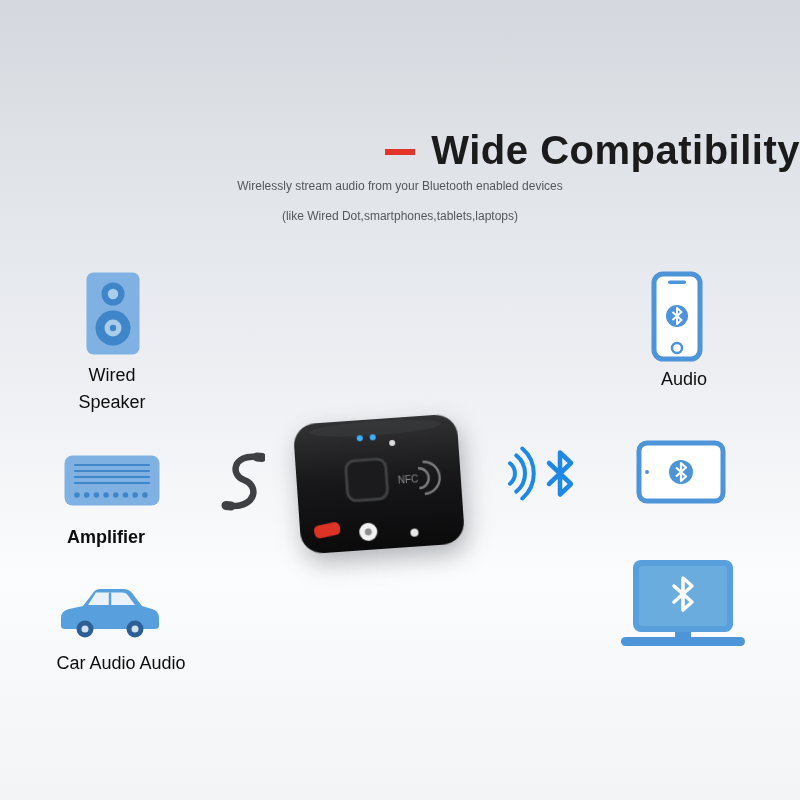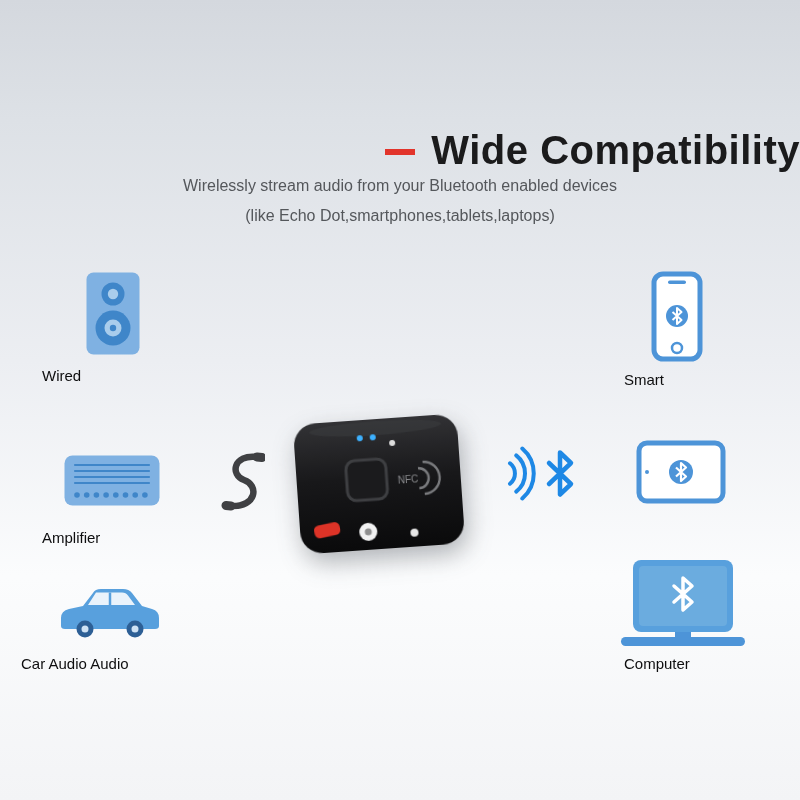--- a/index.html
+++ b/index.html
@@ -4,50 +4,51 @@
 <style>
   html,body{margin:0;padding:0;}
   body{font-family:"Liberation Sans",sans-serif;background:#ffffff;}
   .canvas{position:relative;width:800px;height:800px;overflow:hidden;
     background:linear-gradient(180deg,#d4d8de 0%,#dde1e6 15%,#ecEEF2 45%,#fbfcfd 72%,#f3f4f6 100%);}
   .title{position:absolute;top:92px;left:0;width:100%;text-align:right;
     font-size:40px;font-weight:bold;color:#1b1b1c;letter-spacing:.5px;margin-top:36px;}
   .accent{position:absolute;top:149px;left:50%;transform:translateX(-50%);
     width:30px;height:6px;background:#e2342b;}
   .subtitle{position:absolute;top:171px;left:0;width:100%;text-align:center;
-    font-size:16px;color:#54575b;line-height:30px;}
-  .label{position:absolute;text-align:left;font-size:15px;color:#0e0e0f;line-height:27px;}
+    font-size:12px;color:#54575b;line-height:30px;}
+  .label{position:absolute;text-align:center;font-size:18px;color:#0e0e0f;line-height:27px;}
   .icon{position:absolute;}
   .icon svg{display:block;width:100%;height:100%;}
   .receiver-wrap{transform:rotate(-4deg);filter:drop-shadow(3px 10px 12px rgba(40,45,55,.35));}
 </style>
 </head>
 <body>
 
 <div class="canvas">
 
   <div class="title">Wide Compatibility</div>
   <div class="accent"></div>
   <div class="subtitle">
     <div>Wirelessly stream audio from your Bluetooth enabled devices</div>
-    <div>(like Echo Dot,smartphones,tablets,laptops)</div>
+    <div>(like Wired Dot,smartphones,tablets,laptops)</div>
   </div>
 
   <div class="icon" style="left:85px;top:271px;width:56px;height:85px;">
     <svg viewBox="0 0 56 85">
       <rect x="1.5" y="1.5" width="53" height="82" rx="7" fill="#7fb1e2"></rect>
       <circle cx="28" cy="23" r="11.5" fill="#3f86c9"></circle>
       <circle cx="28" cy="23" r="5.2" fill="#a9cdec"></circle>
       <circle cx="28" cy="57" r="17.5" fill="#3f86c9"></circle>
       <circle cx="28" cy="57" r="8.5" fill="#a9cdec"></circle>
       <circle cx="28" cy="57" r="3.2" fill="#3f86c9"></circle>
     </svg>
   </div>
   <div class="label" style="left:42px;top:362px;width:140px;">
     <span style="display:block">Wired</span>
+    <span style="display:block">Speaker</span>
   </div>
 
   <div class="icon" style="left:63px;top:454px;width:98px;height:53px;">
     <svg viewBox="0 0 98 53">
       <rect x="1.5" y="1.5" width="95" height="50" rx="8" fill="#7fb1e2"></rect>
       <g stroke="#3f86c9" stroke-width="2.2" stroke-linecap="round">
         <line x1="12" y1="11" x2="86" y2="11"></line>
         <line x1="12" y1="17" x2="86" y2="17"></line>
         <line x1="12" y1="23" x2="86" y2="23"></line>
         <line x1="12" y1="29" x2="86" y2="29"></line>
@@ -57,21 +58,21 @@
           <circle cx="23.7" cy="41" r="2.8"></circle>
         <circle cx="33.4" cy="41" r="2.8"></circle>
           <circle cx="43.1" cy="41" r="2.8"></circle>
         <circle cx="52.8" cy="41" r="2.8"></circle>
           <circle cx="62.5" cy="41" r="2.8"></circle>
         <circle cx="72.2" cy="41" r="2.8"></circle>
           <circle cx="81.9" cy="41" r="2.8"></circle>
       </g>
     </svg>
   </div>
-  <div class="label" style="left:42px;top:524px;width:140px;">Amplifier</div>
+  <div class="label" style="left:36px;top:524px;width:140px;font-weight:bold;">Amplifier</div>
 
   <div class="icon" style="left:55px;top:580px;width:110px;height:62px;">
     <svg viewBox="0 0 110 62">
       <path d="M6,46 L6,38 Q6,31 14,29 L28,26 L38,13 Q40,9 46,9 L68,9 Q74,9 77,13 L87,26 L97,29 Q104,31 104,38 L104,46 Q104,49 100,49 L10,49 Q6,49 6,46 Z" fill="#58a0dd"></path>
       <path d="M41,12.5 L67,12.5 Q71,12.5 73,15.5 L80,25 L33,25 Z" fill="#eaf3fb"></path>
       <line x1="55" y1="12.5" x2="55" y2="25" stroke="#58a0dd" stroke-width="2.5"></line>
       <circle cx="30" cy="49" r="8.5" fill="#2d5f95"></circle>
       <circle cx="30" cy="49" r="3.5" fill="#cfe2f4"></circle>
       <circle cx="80" cy="49" r="8.5" fill="#2d5f95"></circle>
       <circle cx="80" cy="49" r="3.5" fill="#cfe2f4"></circle>
@@ -128,36 +129,35 @@
   <div class="icon" style="left:651px;top:271px;width:52px;height:91px;">
     <svg viewBox="0 0 52 91">
       <rect x="3" y="3" width="46" height="85" rx="9" fill="#ffffff" stroke="#4d94d8" stroke-width="5"></rect>
       <rect x="17" y="9.5" width="18" height="3.5" rx="1.75" fill="#4d94d8"></rect>
       <circle cx="26" cy="45" r="11" fill="#4d94d8"></circle>
       <path d="M21.5,41 L30.5,49 L26,53 L26,37 L30.5,41 L21.5,49" fill="none" stroke="#ffffff" stroke-width="2" stroke-linejoin="round"></path>
       <circle cx="26" cy="77" r="5" fill="none" stroke="#4d94d8" stroke-width="2.5"></circle>
     </svg>
   </div>
   <div class="label" style="left:624px;top:366px;width:120px;">
-    <span style="display:block">Smart</span>
+    <span style="display:block">Audio</span>
   </div>
 
   <div class="icon" style="left:636px;top:440px;width:90px;height:64px;">
     <svg viewBox="0 0 90 64">
       <rect x="3" y="3" width="84" height="58" rx="8" fill="#ffffff" stroke="#4d94d8" stroke-width="5"></rect>
       <circle cx="45" cy="32" r="12" fill="#4d94d8"></circle>
       <path d="M40,27.5 L50,36.5 L45,41 L45,23 L50,27.5 L40,36.5" fill="none" stroke="#ffffff" stroke-width="2.2" stroke-linejoin="round"></path>
       <circle cx="11" cy="32" r="2" fill="#4d94d8"></circle>
     </svg>
   </div>
 
   <div class="icon" style="left:617px;top:558px;width:132px;height:88px;">
     <svg viewBox="0 0 132 88">
       <rect x="16" y="2" width="100" height="72" rx="8" fill="#58a0dd"></rect>
       <rect x="22" y="8" width="88" height="60" rx="4" fill="#6bacdf"></rect>
       <path d="M57,28 L75,44 L66,52 L66,20 L75,28 L57,44" fill="none" stroke="#ffffff" stroke-width="3.5" stroke-linejoin="round" stroke-linecap="round"></path>
       <rect x="58" y="74" width="16" height="5" fill="#4d94d8"></rect>
       <rect x="4" y="79" width="124" height="9" rx="4.5" fill="#4d94d8"></rect>
     </svg>
   </div>
-  <div class="label" style="left:624px;top:650px;width:120px;">Computer</div>
 
 </div>
 
 </body></html>

